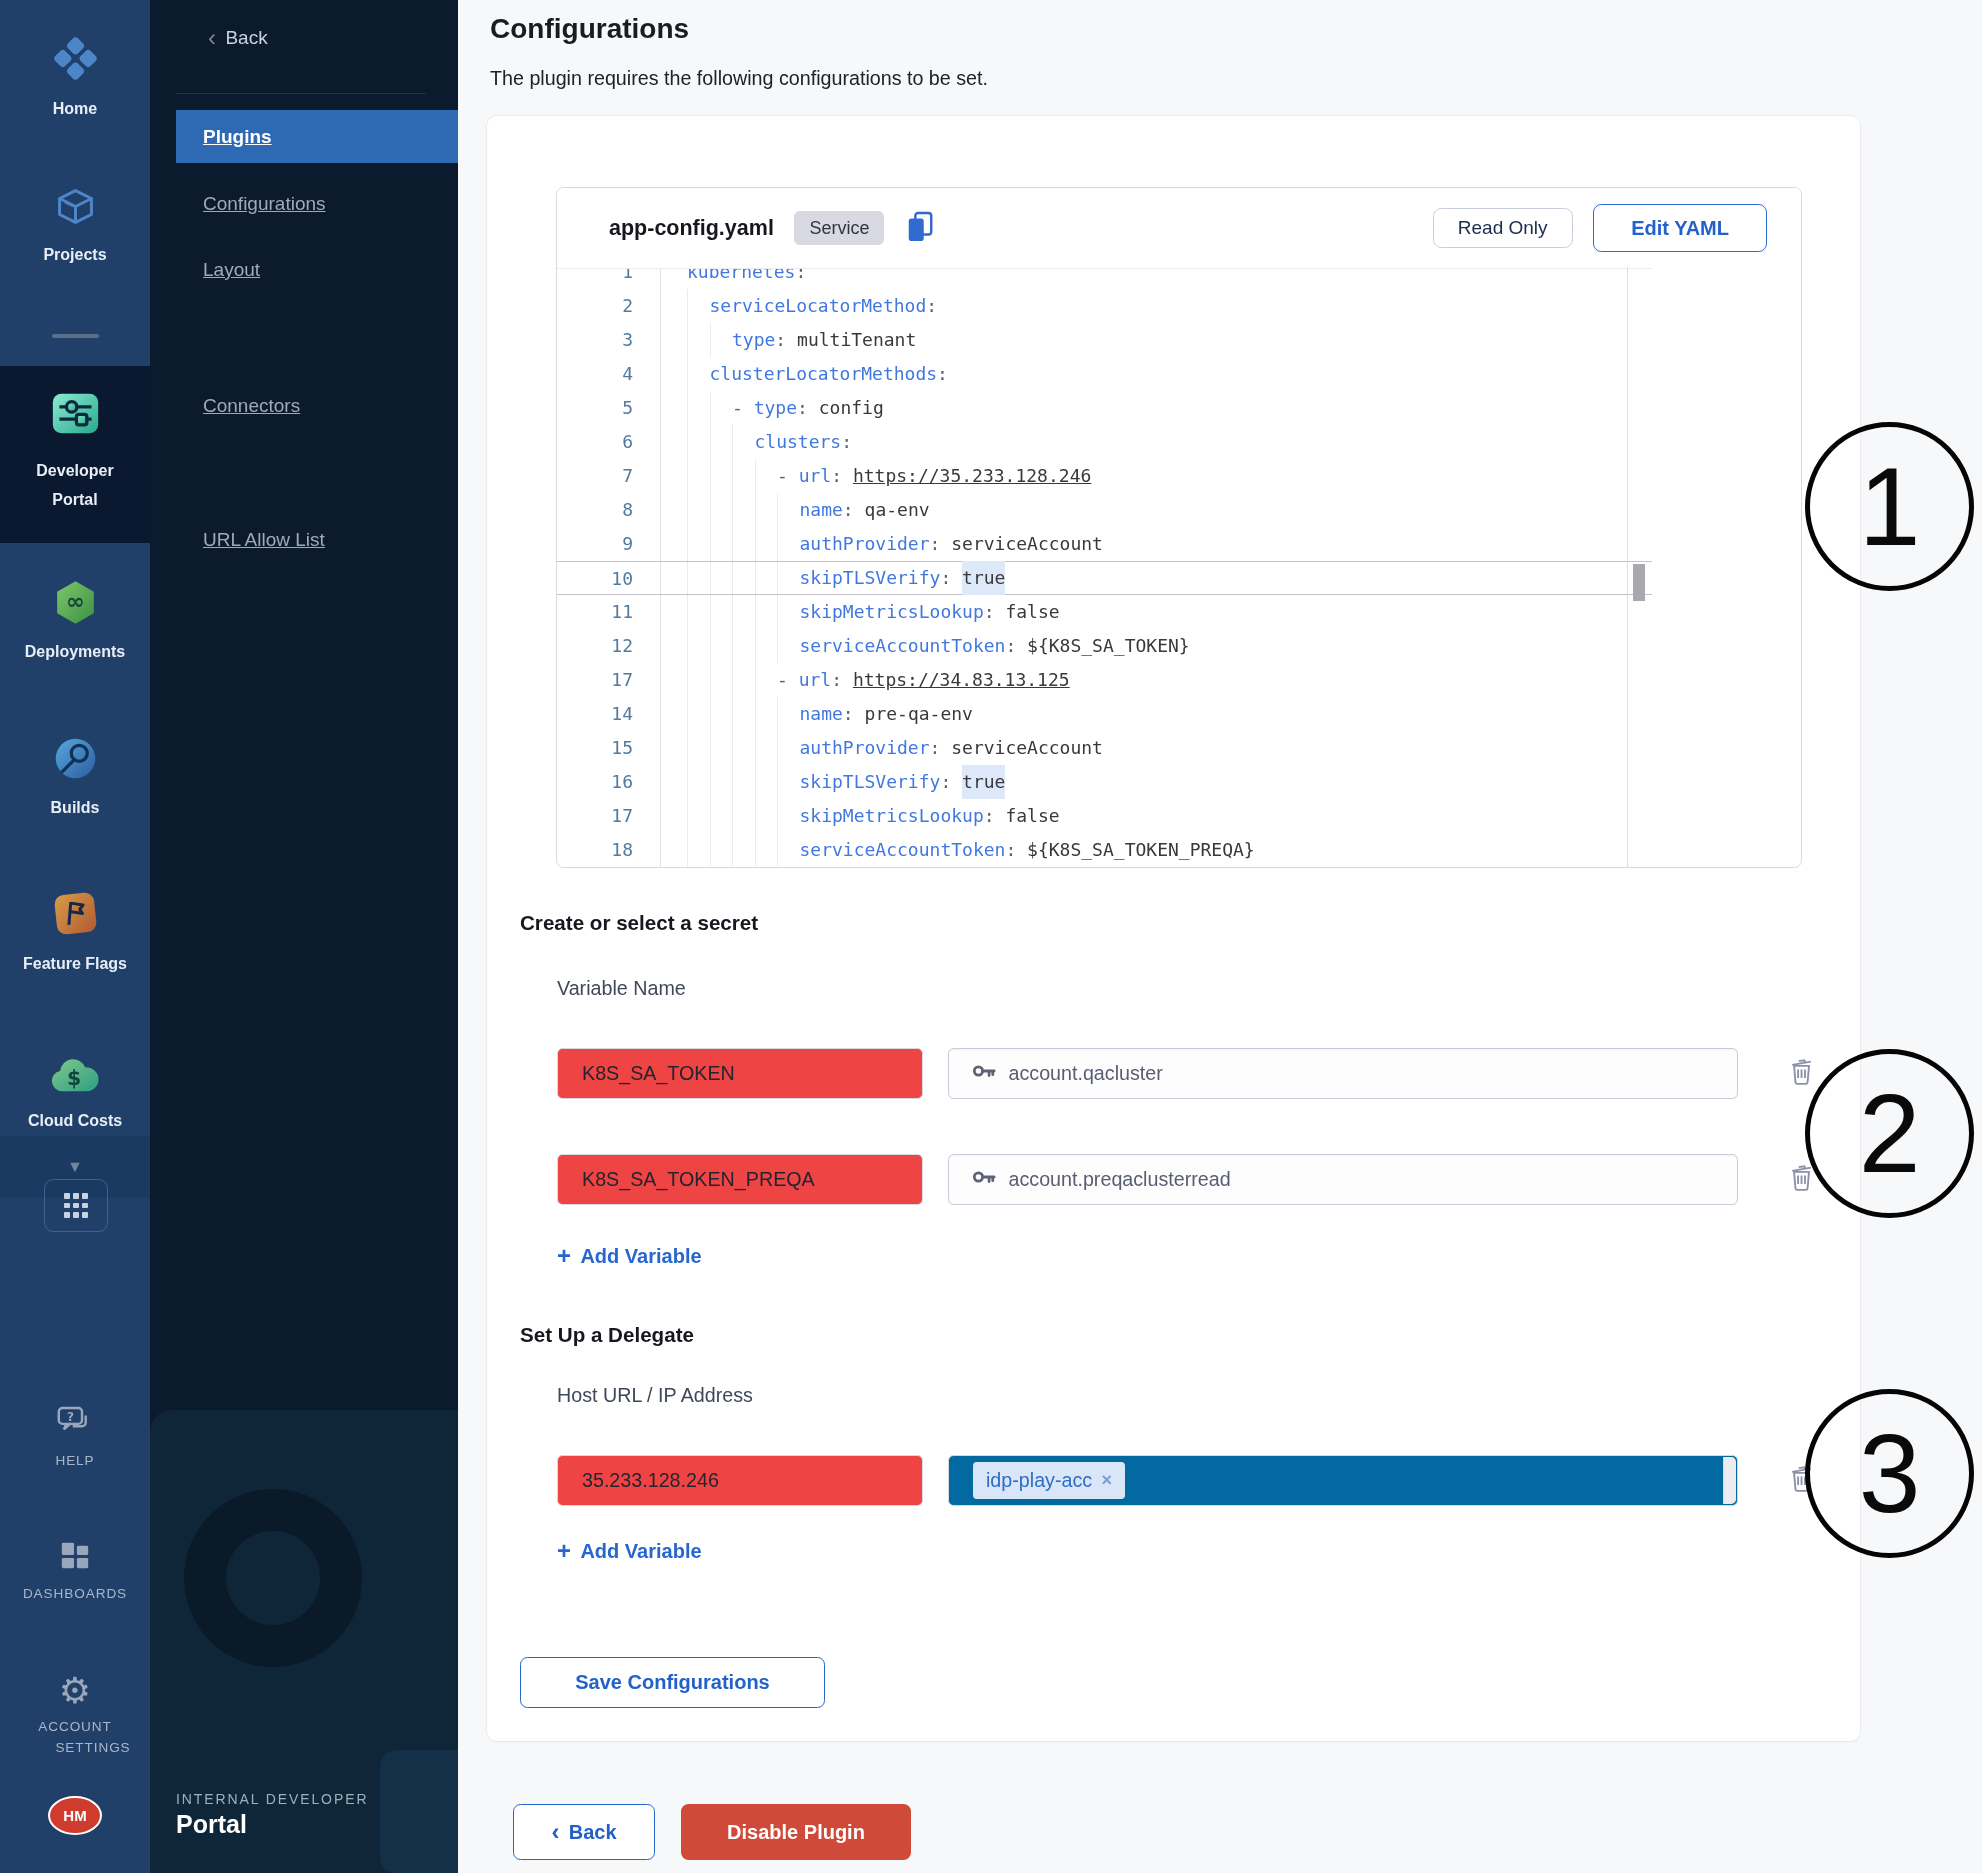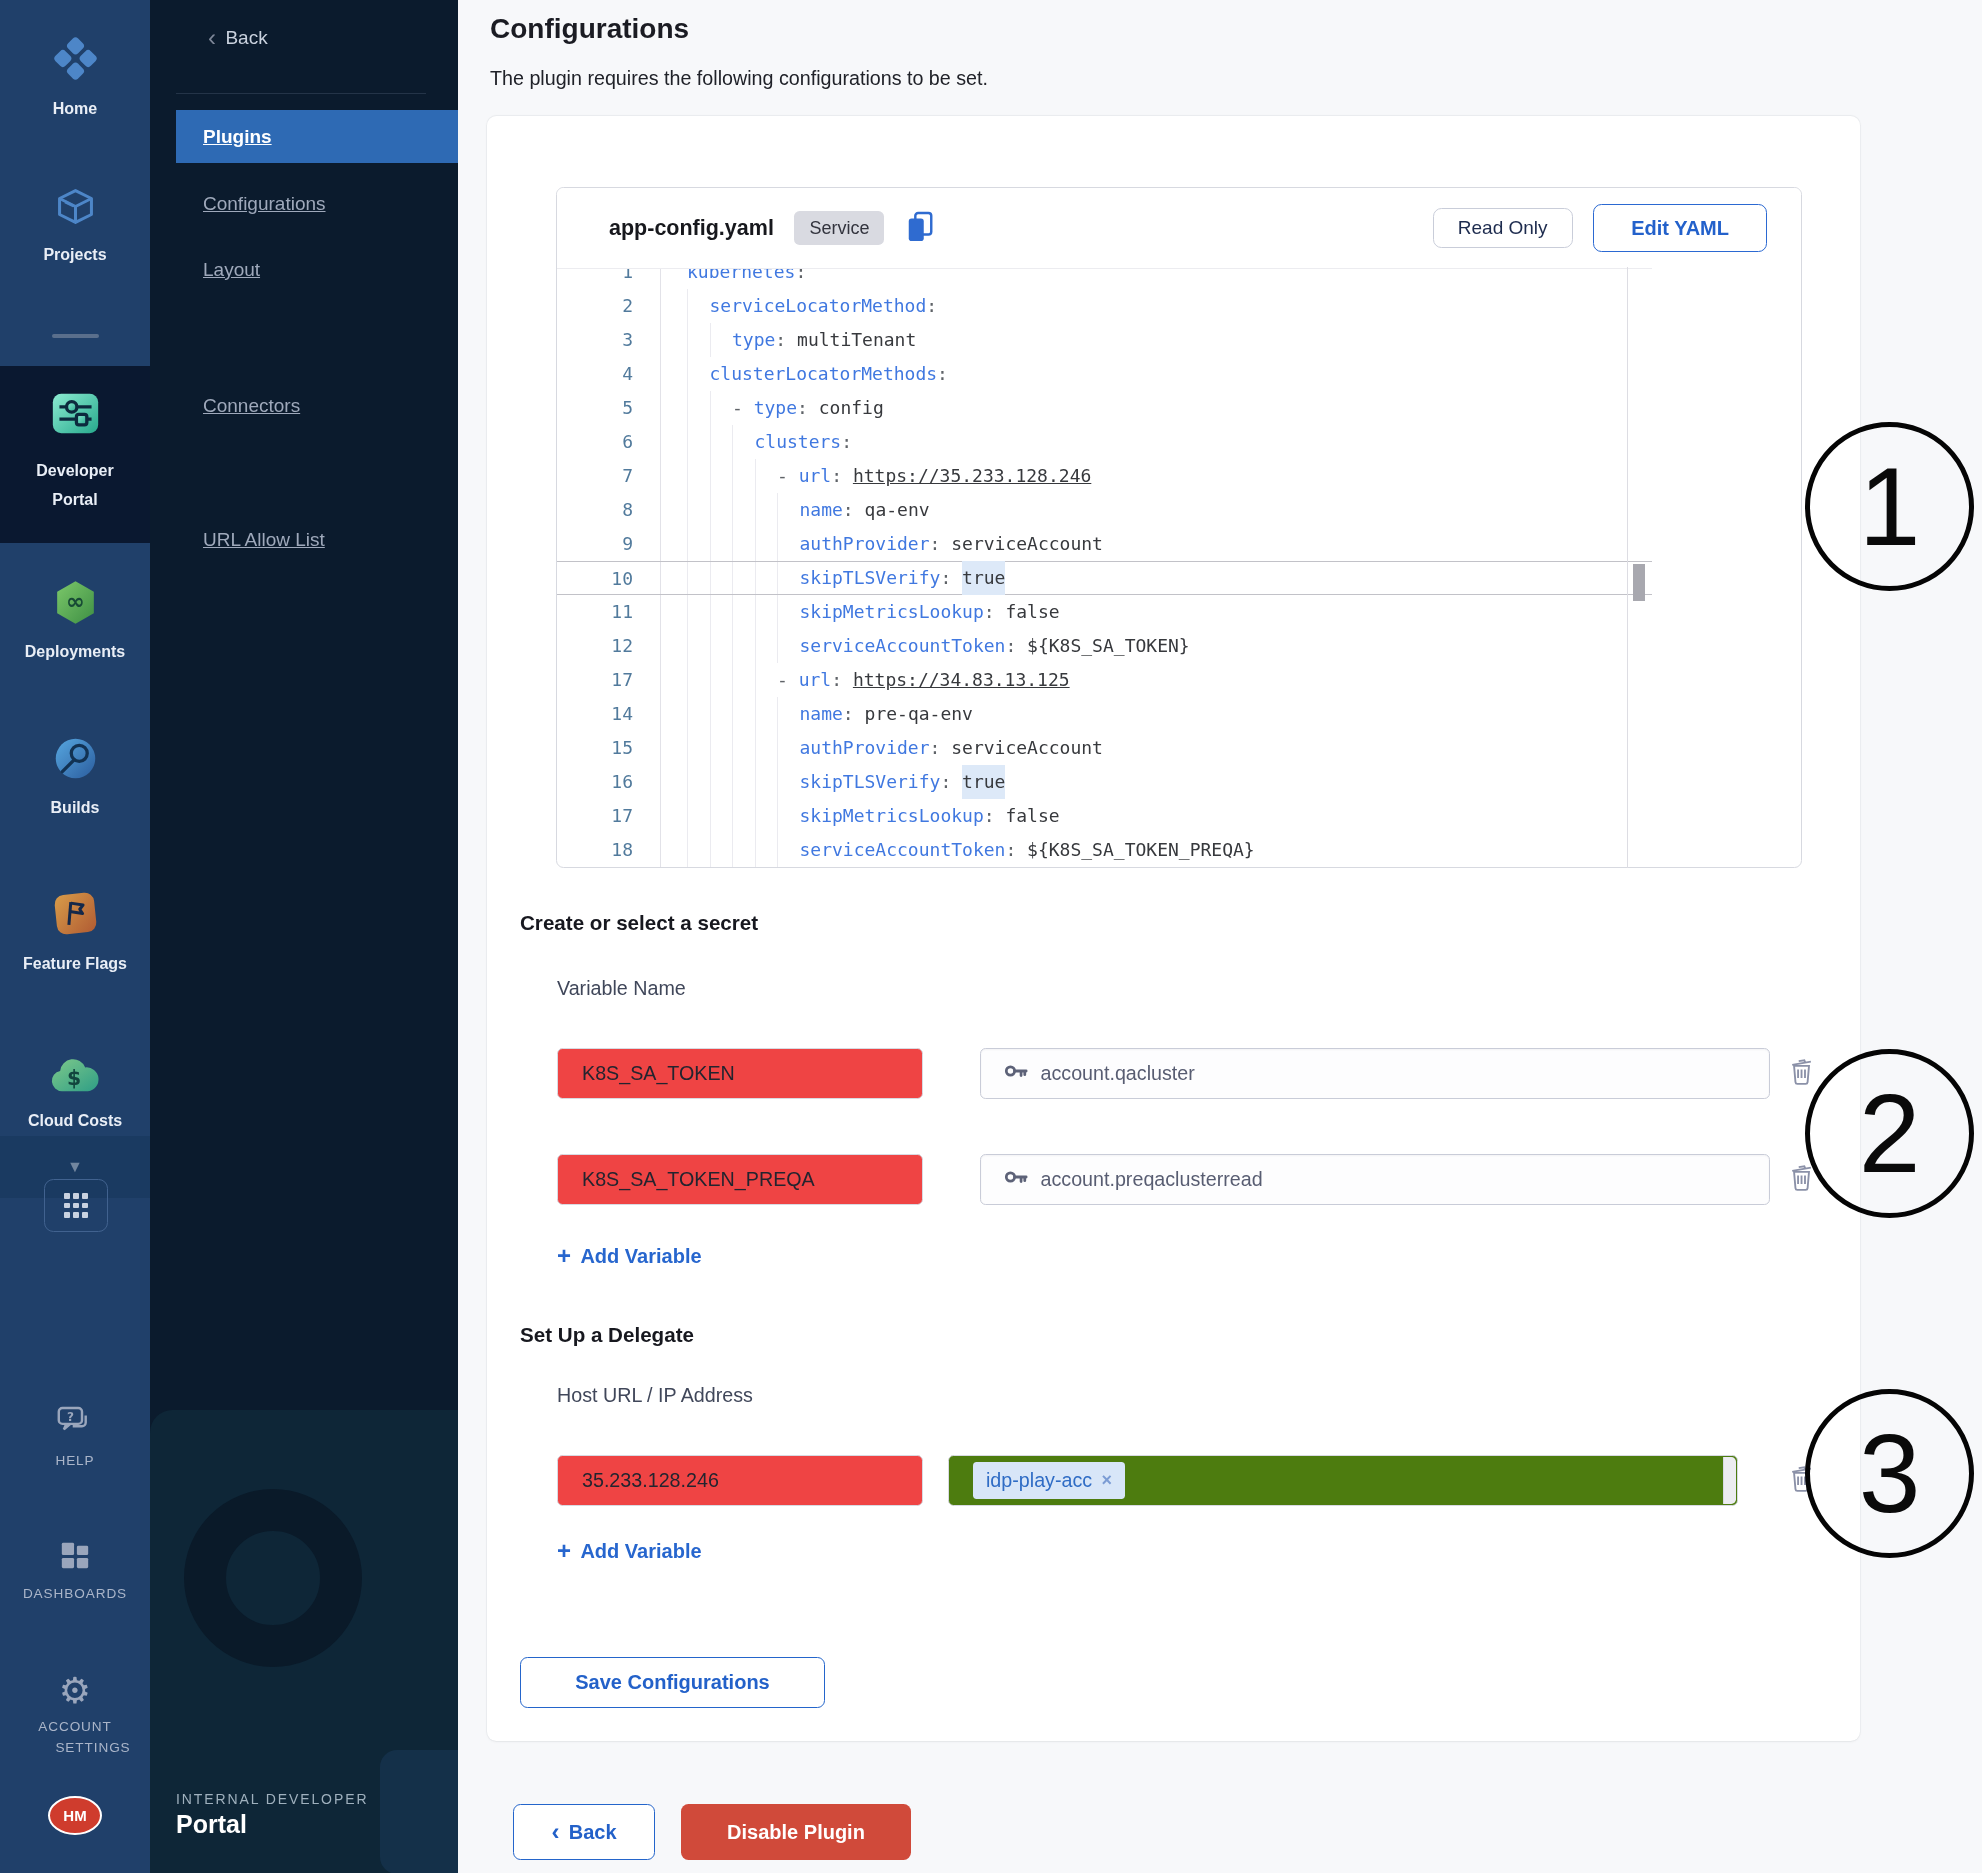--- a/index.html
+++ b/index.html
@@ -63,22 +63,22 @@
   .v{color:#37393d;}
   .v.link{text-decoration:underline;}
   .v.hl{background:#dde9f8;}
   .code-track{position:absolute;top:80px;right:151px;bottom:0;width:23.4px;border-left:0.9px solid #dddde3;z-index:4;}
   .code-thumb{position:absolute;left:4.7px;top:297px;width:12px;height:37px;background:#a8a8af;cursor:pointer;}
 
   
   .sec-h{position:absolute;font-size:20.6px;font-weight:700;color:#17181f;z-index:2;}
   .col-label{position:absolute;font-size:19.7px;color:#40475a;z-index:2;}
   .txt-input{position:absolute;width:366px;height:51px;box-sizing:border-box;border:0.9px solid #d8dae2;border-radius:5.6px;background:#ef4444;font-family:"Liberation Sans",sans-serif;font-size:19.7px;color:#23242f;padding:0 0 0 24px;z-index:2;}
-  .secret-field{position:absolute;left:980px;width:790px;height:51px;box-sizing:border-box;border:0.9px solid #c9ccd8;border-radius:5.6px;background:#fdfdfe;display:flex;align-items:center;gap:13px;padding-left:22.5px;font-size:19.7px;color:#585d72;cursor:pointer;z-index:2;box-shadow:inset 0 0.9px 1.9px rgba(40,41,61,.05);}
-  .tag-field{position:absolute;left:948px;width:790px;height:51px;box-sizing:border-box;border:0.9px solid #d8dae2;border-radius:5.6px;background:#4d7c0f;display:flex;align-items:center;padding-left:24px;z-index:2;}
+  .secret-field{position:absolute;left:948px;width:790px;height:51px;box-sizing:border-box;border:0.9px solid #c9ccd8;border-radius:5.6px;background:#fdfdfe;display:flex;align-items:center;gap:13px;padding-left:22.5px;font-size:19.7px;color:#585d72;cursor:pointer;z-index:2;box-shadow:inset 0 0.9px 1.9px rgba(40,41,61,.05);}
+  .tag-field{position:absolute;left:948px;width:790px;height:51px;box-sizing:border-box;border:0.9px solid #d8dae2;border-radius:5.6px;background:#0369a1;display:flex;align-items:center;padding-left:24px;z-index:2;}
   .chip{display:flex;align-items:center;gap:9.4px;background:#d8e6f8;border-radius:3.7px;padding:6.6px 13px;font-size:19.7px;color:#2f6cc5;}
   .chip .x{color:#7b9cd4;font-size:18px;font-weight:700;cursor:pointer;}
   .tag-scroll{position:absolute;right:0.9px;top:0.9px;bottom:0.9px;width:12px;background:#ececf0;border-left:0.9px solid #d8dae2;border-radius:0 4.7px 4.7px 0;}
   .trash{position:absolute;left:1788px;width:28px;height:32px;cursor:pointer;z-index:2;}
   .addvar{position:absolute;left:557px;display:flex;align-items:center;gap:9.4px;color:#2766ce;font-size:20px;font-weight:600;cursor:pointer;z-index:2;}
   .addvar .plus{font-size:24px;font-weight:600;line-height:24px;}
   .save-btn{position:absolute;left:520px;top:1657px;width:305px;height:51px;border:1.9px solid #2465cb;border-radius:7.5px;background:#fff;color:#2361c9;font-size:20px;font-weight:700;cursor:pointer;z-index:2;}
   .back-btn{position:absolute;left:513px;top:1804px;width:142px;height:56px;border:1.9px solid #2465cb;border-radius:7.5px;background:#fff;color:#2361c9;font-size:20px;font-weight:700;cursor:pointer;display:flex;align-items:center;justify-content:center;gap:9.4px;}
   .back-btn .bc{font-size:24px;font-weight:700;line-height:24px;}
   .disable-btn{position:absolute;left:681px;top:1804px;width:230px;height:56px;border:none;border-radius:7.5px;background:#d04a3a;color:#fff;font-size:20px;font-weight:700;cursor:pointer;}

